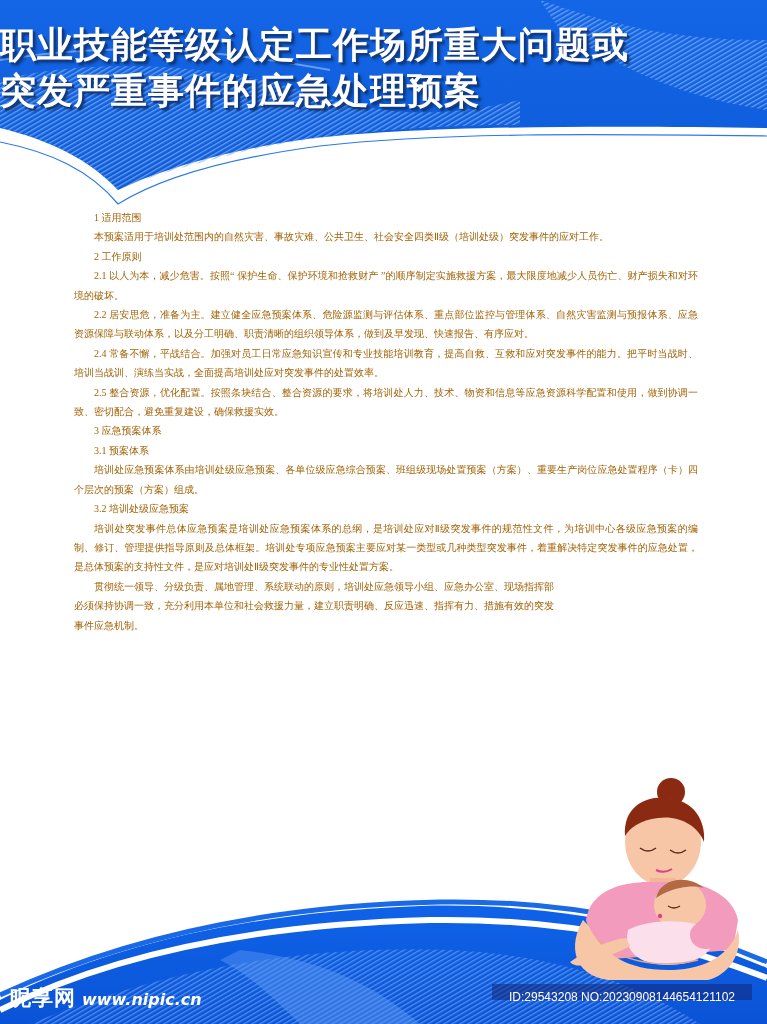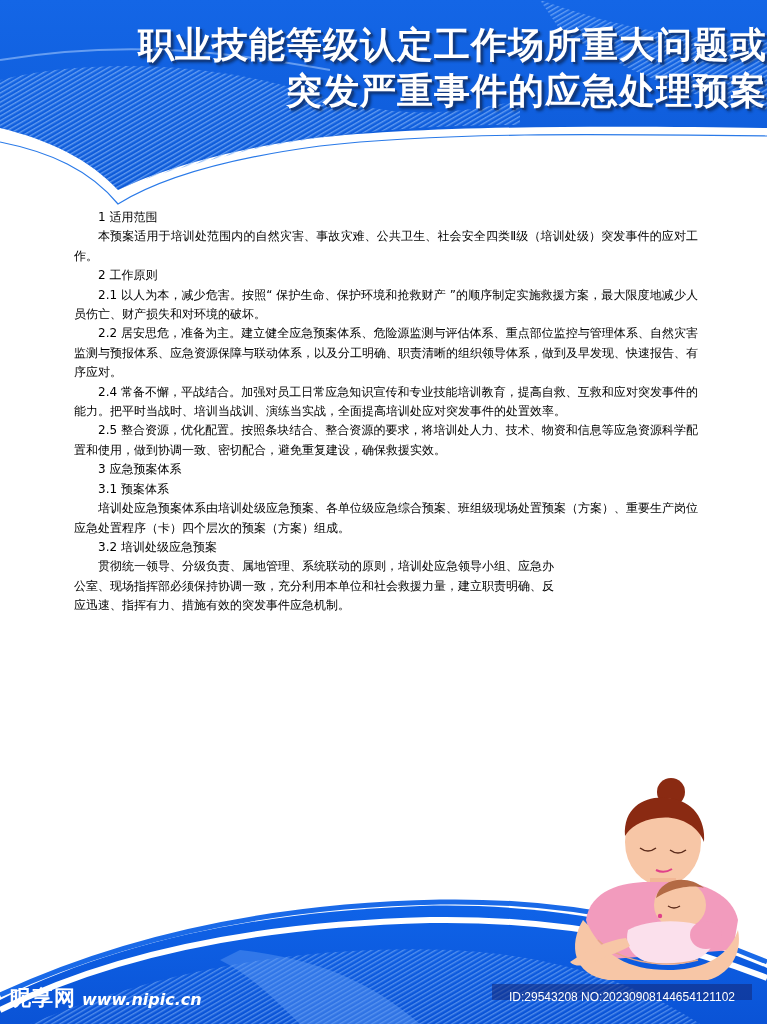--- a/index.html
+++ b/index.html
@@ -4,28 +4,28 @@
   <style>
     html, body { margin: 0; padding: 0; }
     body {
       width: 767px; height: 1024px; overflow: hidden; position: relative;
       background: #ffffff;
       font-family: "DejaVu Sans", "Liberation Sans", sans-serif;
     }
     .bg-svg { position: absolute; left: 0; top: 0; width: 767px; height: 1024px; z-index: 0; }
     .title {
       position: absolute; left: 0; top: 22px; width: 767px; z-index: 2;
-      text-align: right; color: #ffffff; font-weight: bold;
+      text-align: left; color: #ffffff; font-weight: bold;
       font-size: 36px; line-height: 46px; letter-spacing: 1px;
       text-shadow: 2px 2px 0 #123a80, 3px 3px 3px rgba(0,0,0,0.45);
     }
     .title div { white-space: nowrap; }
     .content {
       position: absolute; left: 74px; top: 208px; width: 624px; z-index: 2;
-      color: #000000; font-size: 12px; line-height: 19.4px;
+      color: #a16207; font-size: 10px; line-height: 19.4px; font-family: Liberation Serif, serif;
     }
     .content p { margin: 0; text-indent: 2em; text-align: justify; }
     .content p.h { text-indent: 2em; }
     .content p.narrow { width: 480px; }
     .figure { position: absolute; left: 528px; top: 770px; width: 239px; height: 220px; z-index: 3; }
     .wm-left {
       position: absolute; left: 10px; top: 984px; z-index: 4;
       color: #ffffff; font-weight: bold; font-style: italic; font-size: 16px;
       white-space: nowrap;
     }
@@ -80,20 +80,21 @@
   <p>本预案适用于培训处范围内的自然灾害、事故灾难、公共卫生、社会安全四类Ⅱ级（培训处级）突发事件的应对工作。</p>
   <p class="h">2 工作原则</p>
   <p>2.1 以人为本，减少危害。按照“ 保护生命、保护环境和抢救财产 ”的顺序制定实施救援方案，最大限度地减少人员伤亡、财产损失和对环境的破坏。</p>
   <p>2.2 居安思危，准备为主。建立健全应急预案体系、危险源监测与评估体系、重点部位监控与管理体系、自然灾害监测与预报体系、应急资源保障与联动体系，以及分工明确、职责清晰的组织领导体系，做到及早发现、快速报告、有序应对。</p>
   <p>2.4 常备不懈，平战结合。加强对员工日常应急知识宣传和专业技能培训教育，提高自救、互救和应对突发事件的能力。把平时当战时、培训当战训、演练当实战，全面提高培训处应对突发事件的处置效率。</p>
   <p>2.5 整合资源，优化配置。按照条块结合、整合资源的要求，将培训处人力、技术、物资和信息等应急资源科学配置和使用，做到协调一致、密切配合，避免重复建设，确保救援实效。</p>
   <p class="h">3 应急预案体系</p>
   <p class="h">3.1 预案体系</p>
   <p>培训处应急预案体系由培训处级应急预案、各单位级应急综合预案、班组级现场处置预案（方案）、重要生产岗位应急处置程序（卡）四个层次的预案（方案）组成。</p>
   <p class="h">3.2 培训处级应急预案</p>
+  <p>培训处突发事件总体应急预案是培训处应急预案体系的总纲，是培训处应对Ⅱ级突发事件的规范性文件，为培训中心各级应急预案的编制、修订、管理提供指导原则及总体框架。培训处专项应急预案主要应对某一类型或几种类型突发事件，着重解决特定突发事件的应急处置，是总体预案的支持性文件，是应对培训处Ⅱ级突发事件的专业性处置方案。</p>
   <p class="narrow">贯彻统一领导、分级负责、属地管理、系统联动的原则，培训处应急领导小组、应急办公室、现场指挥部必须保持协调一致，充分利用本单位和社会救援力量，建立职责明确、反应迅速、指挥有力、措施有效的突发事件应急机制。</p>
 </div>
 
 <svg class="figure" viewBox="0 0 239 220" xmlns="http://www.w3.org/2000/svg">
 
   <circle cx="143" cy="22" r="14" fill="#8a2a12"></circle>
 
   <ellipse cx="135" cy="72" rx="38" ry="44" fill="#f7c6a6"></ellipse>
   <path d="M97 66 C95 35 120 25 140 28 C165 30 178 50 176 72 C170 55 150 45 130 48 C112 50 102 58 97 66 Z" fill="#8a2a12"></path>
 

